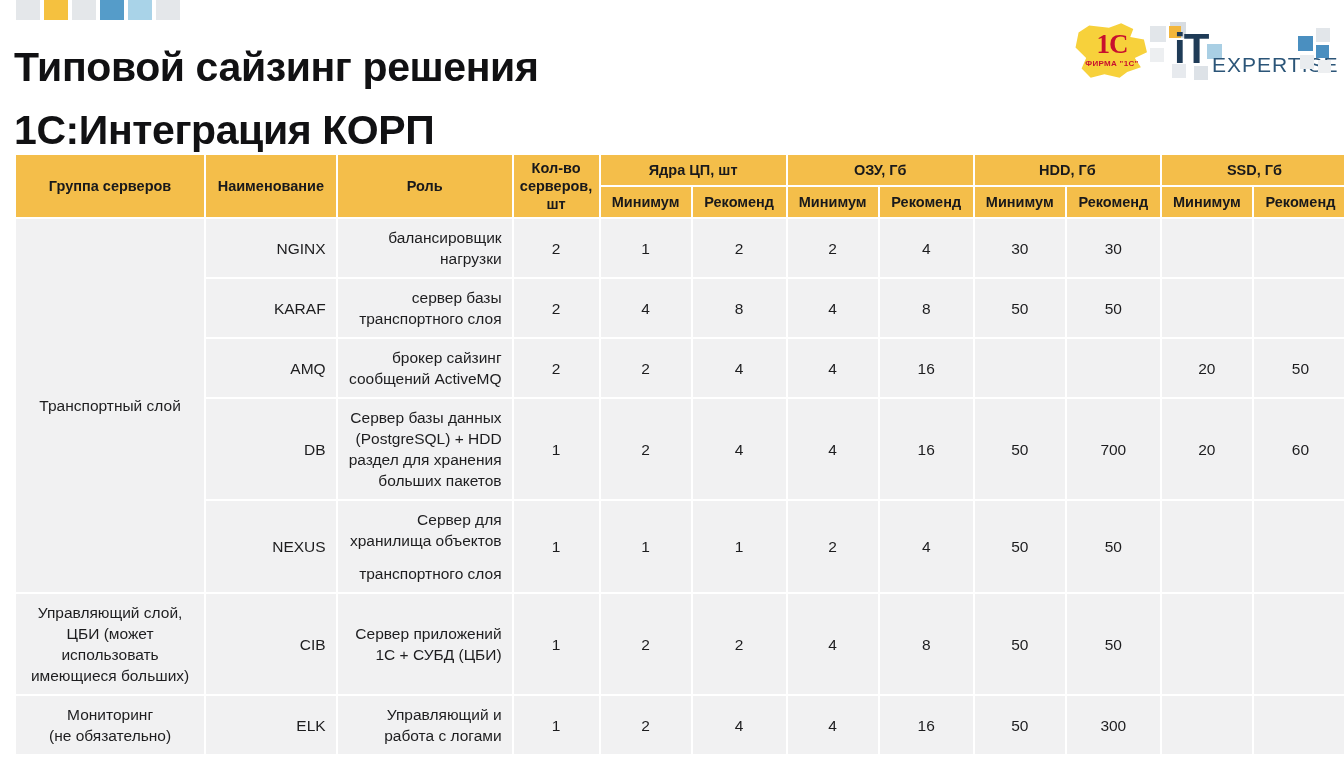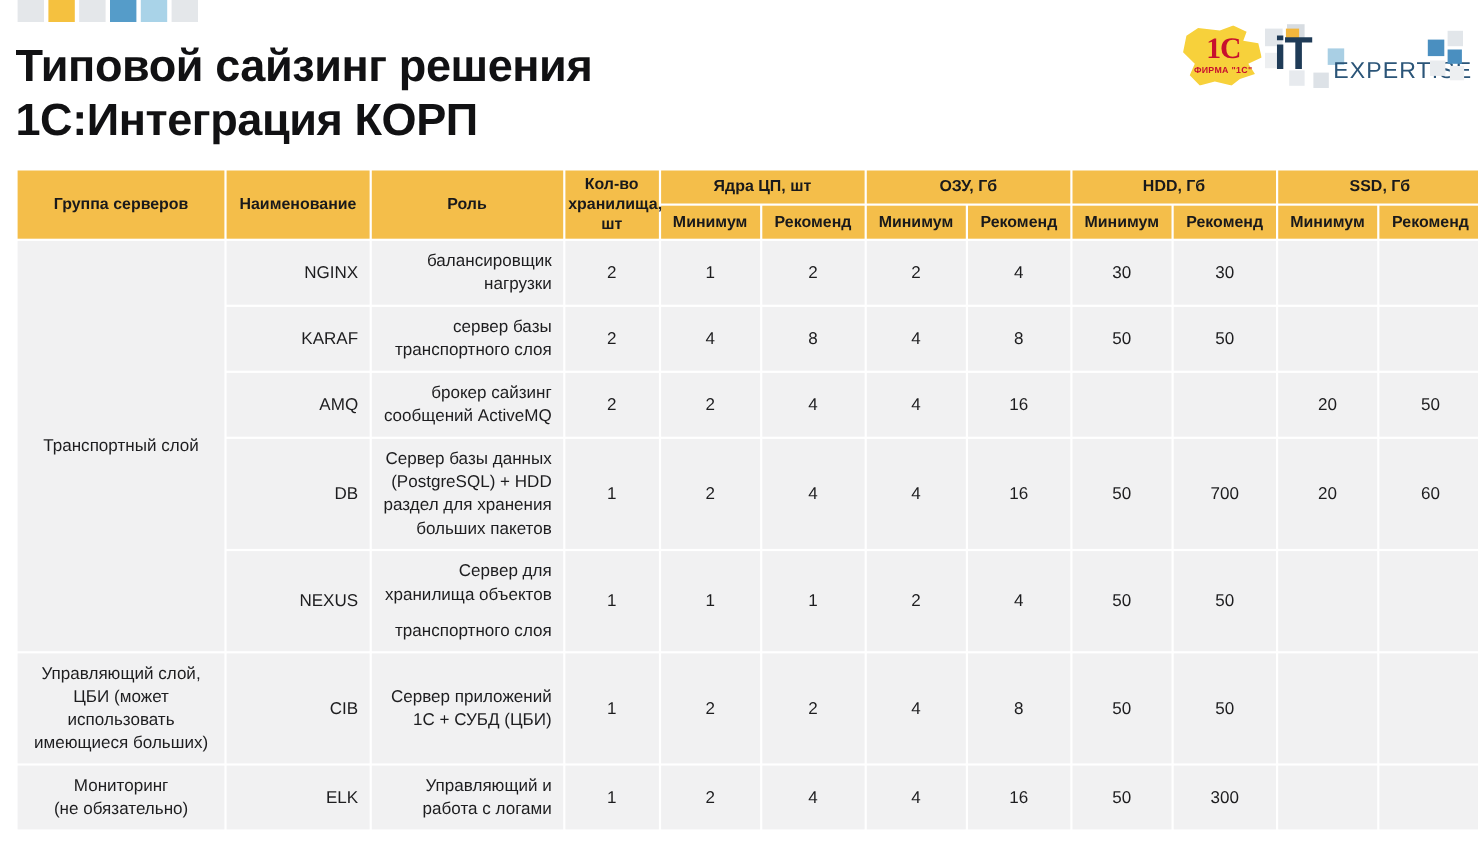--- a/index.html
+++ b/index.html
@@ -33,35 +33,35 @@
   }
   .logo-1c .firma {
     position:absolute; left:0; right:0; top:37px;
     text-align:center; color:#C8102E; font-size:8px; font-weight:bold;
     letter-spacing:0.3px;
   }
 
   .logo-it { position: relative; width: 186px; height: 58px; }
   .logo-it .sq { position:absolute; }
   .logo-it .it-text {
-    position:absolute; left:8px; top:6px;
+    position:absolute; left:24px; top:6px;
     font-size:42px; font-weight:bold; color:#1F3B57; letter-spacing:-2px;
     line-height:42px; font-family:"Liberation Sans", sans-serif;
   }
   .logo-it .exp-text {
     position:absolute; left:62px; top:31px;
     font-size:21px; color:#2B5578; letter-spacing:1px;
     font-family:"Liberation Sans", sans-serif;
   }
 
   
   .title {
     position: absolute; left: 14px; top: 36px;
     font-size: 41px; font-weight: bold; color: #111113;
-    line-height: 49px; letter-spacing: -0.4px; white-space: pre-line;
+    line-height: 63px; letter-spacing: -0.4px; white-space: pre-line;
   }
 
   
   .table-wrap { position:absolute; left:14px; top:153px; width:1335px; }
   table.sizing {
     border-collapse: separate; border-spacing: 2px;
     width: 1335px; table-layout: fixed;
   }
   table.sizing th, table.sizing td {
     padding: 0; margin: 0; border: 0;
@@ -148,21 +148,21 @@
         <col style="width:89px">
           <col style="width:92px">
         <col style="width:89px">
           <col style="width:92px">
       </colgroup>
       <thead>
         <tr id="hdr-top">
             <th rowspan="2">Группа серверов</th>
             <th rowspan="2">Наименование</th>
             <th rowspan="2">Роль</th>
-            <th rowspan="2">Кол-во хранилища, шт</th>
+            <th rowspan="2">Кол-во серверов, шт</th>
             <th colspan="2">Ядра ЦП, шт</th>
             <th colspan="2">ОЗУ, Гб</th>
             <th colspan="2">HDD, Гб</th>
             <th colspan="2">SSD, Гб</th>
           </tr>
         <tr id="hdr-sub">
             <th>Минимум</th>
             <th>Рекоменд</th>
             <th>Минимум</th>
             <th>Рекоменд</th>

